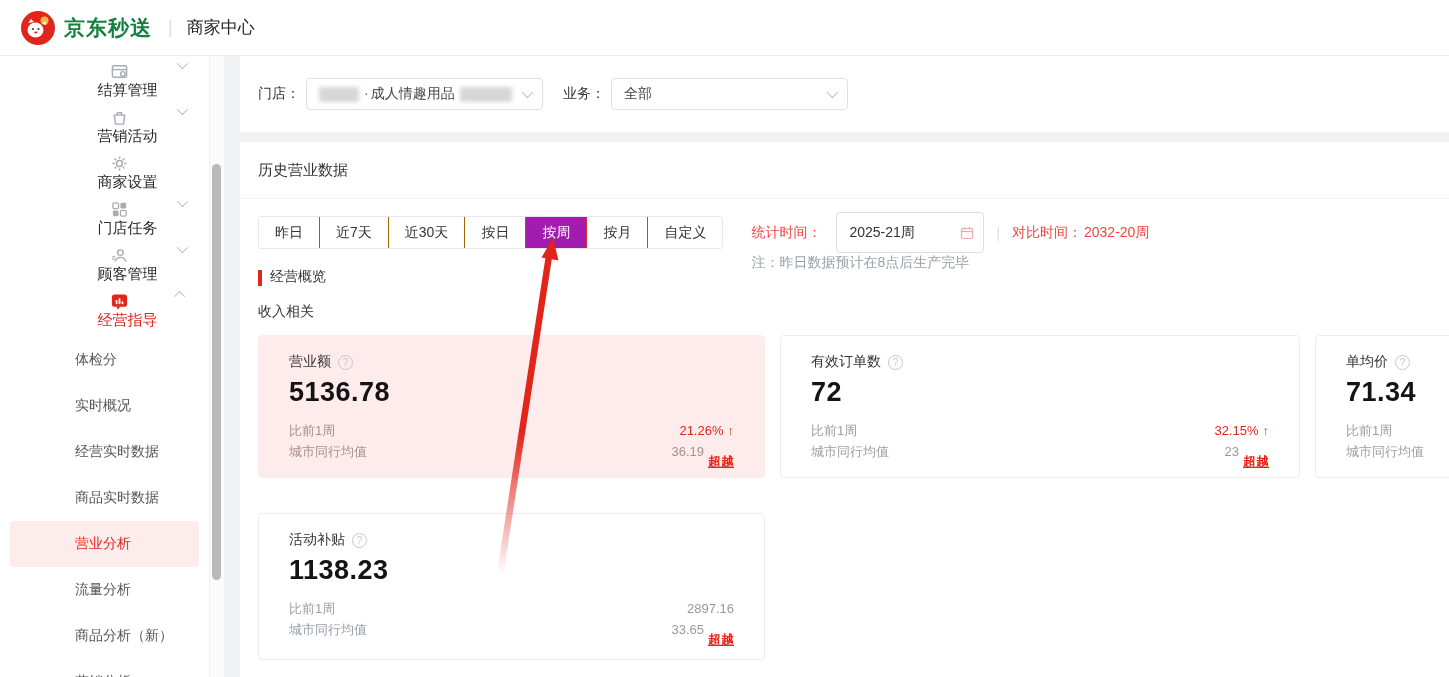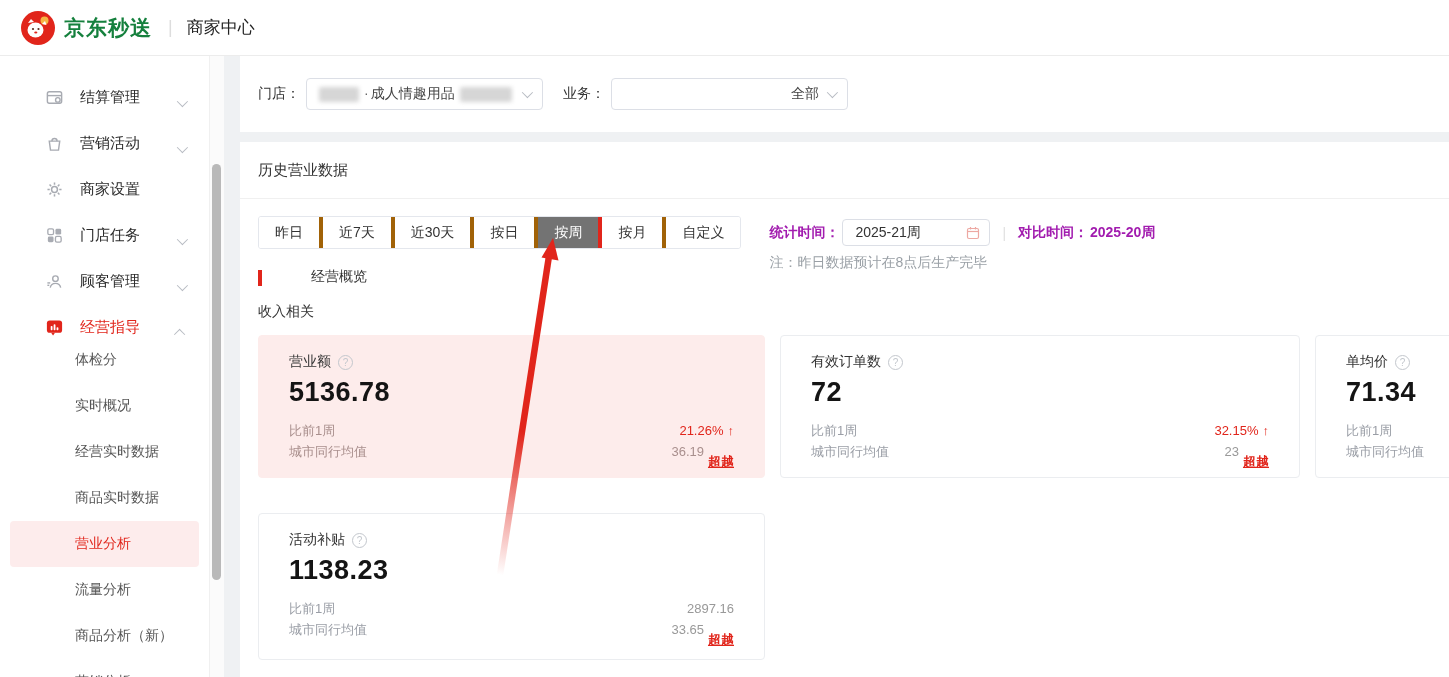--- a/index.html
+++ b/index.html
@@ -11,21 +11,21 @@
   .header { position:absolute; left:0; top:0; width:1449px; height:56px; background:#fff;
             border-bottom:1px solid #ececec; display:flex; align-items:center; padding-left:20px; z-index:5; }
   .logo-badge { width:36px; height:36px; flex:0 0 36px; }
   .brand { color:#15803d; font-size:21px; font-weight:bold; margin-left:8px; letter-spacing:1px; }
   .brand-divider { color:#ddd; font-size:18px; margin:0 14px 0 16px; }
   .portal { font-size:17px; color:#222; }
 
   
   .sidebar { position:absolute; left:0; top:56px; width:210px; height:621px; background:#fff;
              border-right:1px solid #f0f0f0; overflow:hidden; }
-  .side-item { height:46px; display:flex; align-items:flex-end; padding-left:44px; cursor:pointer; position:relative; margin-top:0; }
+  .side-item { height:46px; display:flex; align-items:center; padding-left:30px; cursor:pointer; position:relative; margin-top:0;flex-direction:column; }
   .side-item .icon { width:20px; height:20px; display:inline-flex; align-items:center; justify-content:center; }
   .side-item .lbl { font-size:15px; color:#2b2b2b; margin-left:16px; }
   .side-item .chev { position:absolute; right:24px; }
   .side-item.active .lbl { color:#e1251b; }
   .side-sub { height:46px; display:flex; align-items:center; padding-left:65px; cursor:pointer; margin:0 10px; border-radius:4px; }
   .side-sub .lbl { font-size:14px; color:#555; }
   .side-sub.active { background:#fdecec; }
   .side-sub.active .lbl { color:#e1251b; }
   .sidebar-list { padding-top:5px; }
 
@@ -53,35 +53,35 @@
   .redact.a { width:40px; margin-right:5px; }
   .redact.b { width:52px; margin-left:5px; }
   .dot-sep { color:#666; margin-right:2px; }
 
   .h-title { font-size:15px; color:#333; padding:19px 0 0 18px; }
   .h-divider { margin-top:18px; border-bottom:1px solid #f0f0f0; }
 
   .controls-row { position:absolute; left:18px; top:74px; display:flex; }
   .tabs { display:flex; border:1px solid #e4e7ed; border-radius:3px; overflow:hidden; height:33px; }
   .tab { min-width:56px; padding:0 16px; display:flex; align-items:center; justify-content:center;
-         font-size:14px; color:#333; border-right:4px solid #a16207; cursor:pointer; background:#fff; white-space:nowrap; }
+         font-size:14px; color:#333; border-right:1px solid #a16207; cursor:pointer; background:#fff; white-space:nowrap; }
   .tab:last-child { border-right:none; }
-  .tab.active { background:#737373; color:#fff; border-color:#e1251b; }
+  .tab.active { background:#a21caf; color:#fff; border-color:#e1251b; }
 
   .timebox-wrap { margin-left:28px; }
   .time-row { display:flex; align-items:center; height:33px; }
-  .time-label { font-size:14px; color:#a21caf;font-weight:bold; }
-  .time-input { position:relative; display:inline-flex; align-items:center; width:148px; height:27px;
-                border:1px solid #dcdfe6; border-radius:4px; padding:0 30px 0 12px; margin-left:3px; cursor:pointer; }
+  .time-label { font-size:14px; color:#ef4444; }
+  .time-input { position:relative; display:inline-flex; align-items:center; width:148px; height:41px;
+                border:1px solid #dcdfe6; border-radius:4px; padding:0 30px 0 12px; margin-left:15px; cursor:pointer; }
   .time-input .val { font-size:14px; color:#333; }
   .time-input .cal { position:absolute; right:9px; display:inline-flex; }
   .pipe { color:#e0e0e0; margin:0 12px; font-size:14px; }
   .note { font-size:14px; color:#9aa0a6; margin-top:5px; }
 
-  .overview-head { position:absolute; left:18px; top:126px; display:flex; align-items:flex-end;gap:41px; }
+  .overview-head { position:absolute; left:18px; top:126px; display:flex; align-items:flex-end; }
   .red-bar { width:4px; height:16px; background:#e1251b; margin-right:8px; }
   .overview-title { font-size:14px; color:#333; }
   .group-label { position:absolute; left:18px; font-size:14px; color:#333; }
   .income-label { top:161px; }
   .expense-label { top:374px; }
 
   .cards-row { position:absolute; left:18px; top:193px; display:flex; gap:15px; width:1600px; }
   .cards-row.expense { top:371px; }
   .card { width:507px; height:143px; background:#fff; border:1px solid #ebedf0; border-radius:4px; padding:17px 30px 0 30px; }
   .card.c2 { width:520px; }
@@ -238,21 +238,21 @@
     <span class="sb-thumb"></span>
   </div>
 
   <div class="panel filter-panel">
     <span class="field-label">门店：</span>
     <span class="select" style="margin-left:6px;">
       <span class="val"><span class="redact a"></span><span class="dot-sep">·</span><span>成人情趣用品</span><span class="redact b"></span></span>
       <span class="chev"></span>
     </span>
     <span class="field-label" style="margin-left:20px;">业务：</span>
-    <span class="select" style="margin-left:6px;justify-content:flex-end;">
+    <span class="select" style="margin-left:6px;">
       <span class="val">全部</span>
       <span class="chev"></span>
     </span>
   </div>
 
   <div class="panel history-panel">
     <div class="h-title">历史营业数据</div>
     <div class="h-divider"></div>
 
     <div class="controls-row">
@@ -288,21 +288,21 @@
               <svg width="14" height="14" viewBox="0 0 14 14" fill="none" stroke="#eda8a2" stroke-width="1.2">
                 <rect x="1.5" y="2.5" width="11" height="10" rx="1.5"></rect>
                 <line x1="1.5" y1="5.5" x2="12.5" y2="5.5"></line>
                 <line x1="4.5" y1="1" x2="4.5" y2="3.5"></line>
                 <line x1="9.5" y1="1" x2="9.5" y2="3.5"></line>
               </svg>
             </span>
           </span>
           <span class="pipe">|</span>
           <span class="time-label">对比时间：</span>
-          <span class="time-label" style="margin-left:2px;">2025-20周</span>
+          <span class="time-label" style="margin-left:2px;">2032-20周</span>
         </div>
         <div class="note">注：昨日数据预计在8点后生产完毕</div>
       </div>
     </div>
 
     <div class="overview-head">
       <span class="red-bar"></span>
       <span class="overview-title">经营概览</span>
     </div>
 

